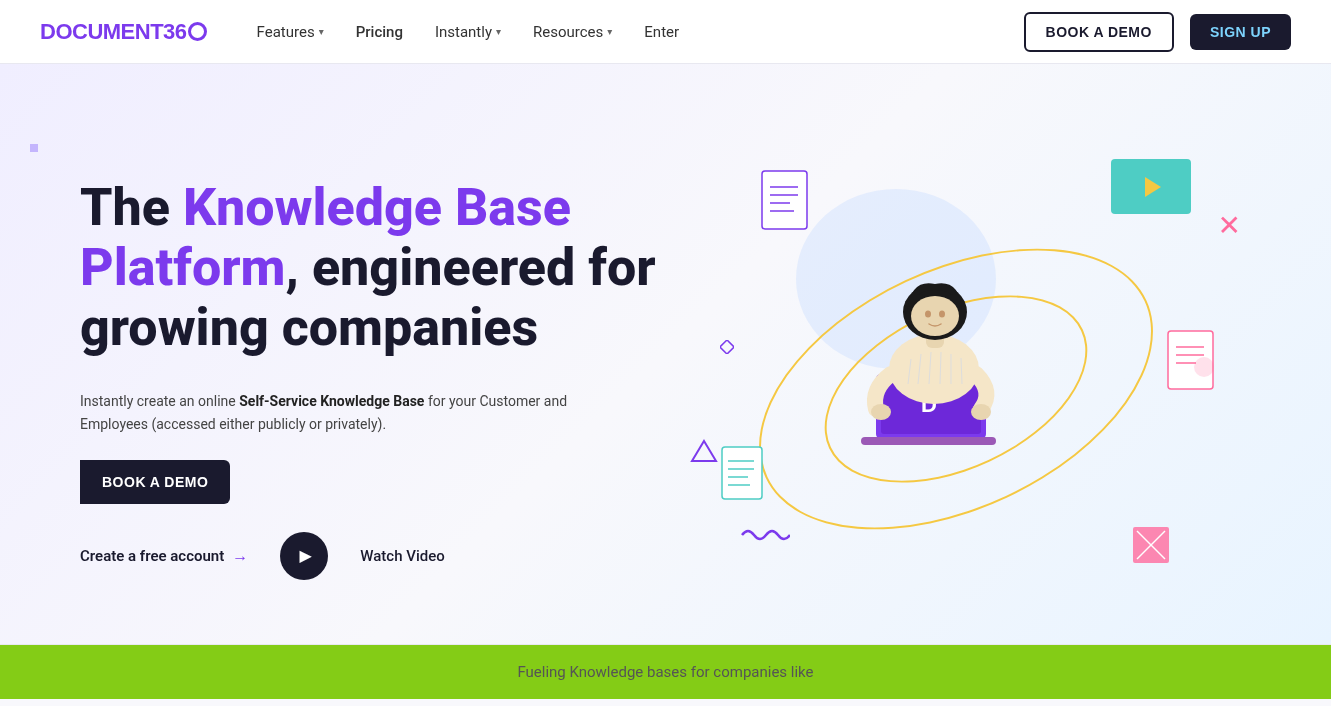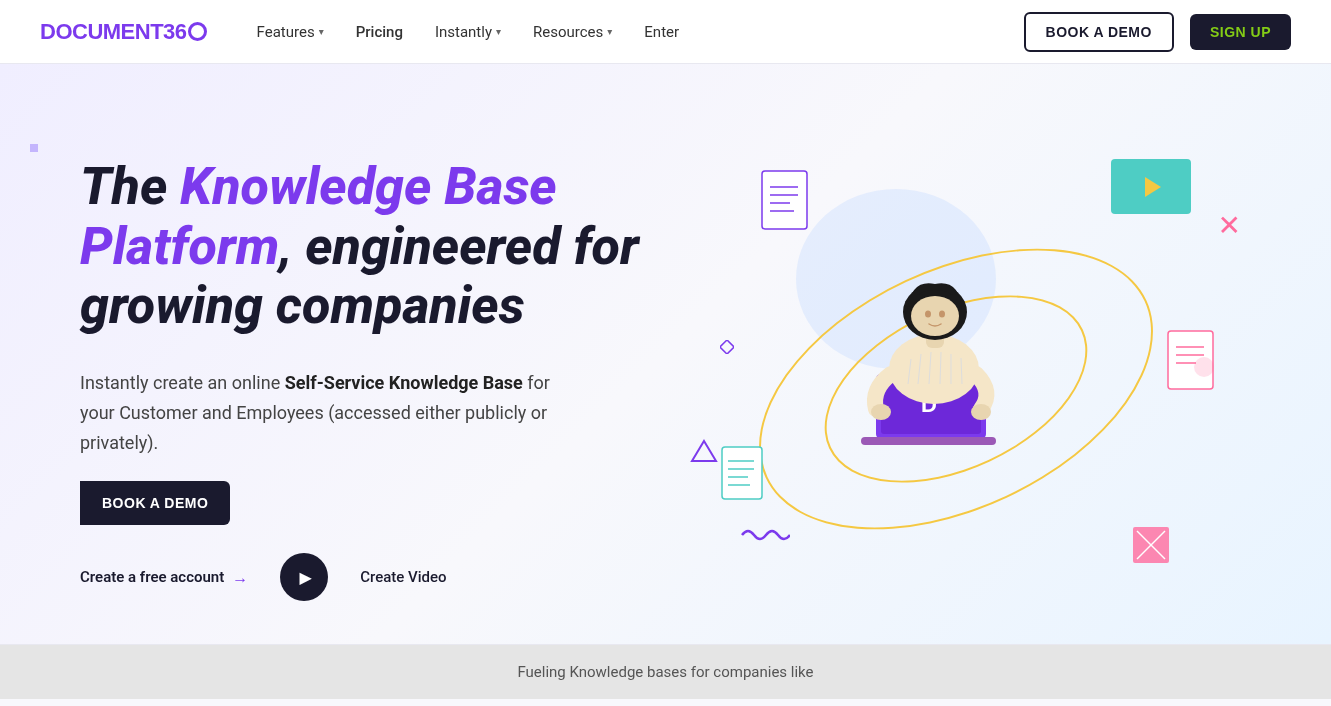--- a/index.html
+++ b/index.html
@@ -67,21 +67,21 @@
       color: #1a1a2e;
       padding: 10px 20px;
       font-size: 14px;
       font-weight: 600;
       border-radius: 6px;
       cursor: pointer;
       letter-spacing: 0.5px;
     }
     .btn-signup {
       background: #1a1a2e;
-      color: #84cc16;
+      color: #7dd3fc;
       padding: 10px 20px;
       font-size: 14px;
       font-weight: 600;
       border-radius: 6px;
       cursor: pointer;
       border: none;
       letter-spacing: 0.5px;
     }
 
     
@@ -100,28 +100,27 @@
       max-width: 580px;
       z-index: 2;
     }
 
     .hero-title {
       font-size: 52px;
       font-weight: 800;
       line-height: 1.15;
       color: #1a1a2e;
       margin-bottom: 32px;
-      font-style: italic;
     }
     .hero-title .purple {
       color: #7c3aed;
     }
 
     .hero-desc {
-      font-size: 18px;
+      font-size: 14px;
       color: #444;
       line-height: 1.65;
       margin-bottom: 24px;
       max-width: 500px;
     }
     .hero-desc strong {
       font-weight: 700;
       color: #222;
     }
 
@@ -308,21 +307,21 @@
       width: 0;
       height: 0;
       border-top: 10px solid transparent;
       border-bottom: 10px solid transparent;
       border-left: 16px solid #f5c842;
       margin-left: 4px;
     }
 
     
     .footer-bar {
-      background: #e5e5e5;
+      background: #84cc16;
       border-top: 1px solid #e8e8f0;
       padding: 18px 40px;
       text-align: center;
       font-size: 15px;
       color: #555;
     }
 
     
     .person-svg {
       width: 200px;
@@ -395,21 +394,21 @@
     </div>
 
     <div class="hero-cta-row">
       <div class="create-account-link">
         <span>Create a free account</span>
         <span class="arrow">→</span>
       </div>
       <div class="watch-video-btn">
         <span class="play-icon">▶</span>
       </div>
-      <span class="watch-video-label">Create Video</span>
+      <span class="watch-video-label">Watch Video</span>
     </div>
   </div>
 
   <div class="hero-right">
 
     <div class="cloud-shape"></div>
 
     <div class="orbit-container">
       <div class="orbit-outer"></div>
       <div class="orbit-inner"></div>

